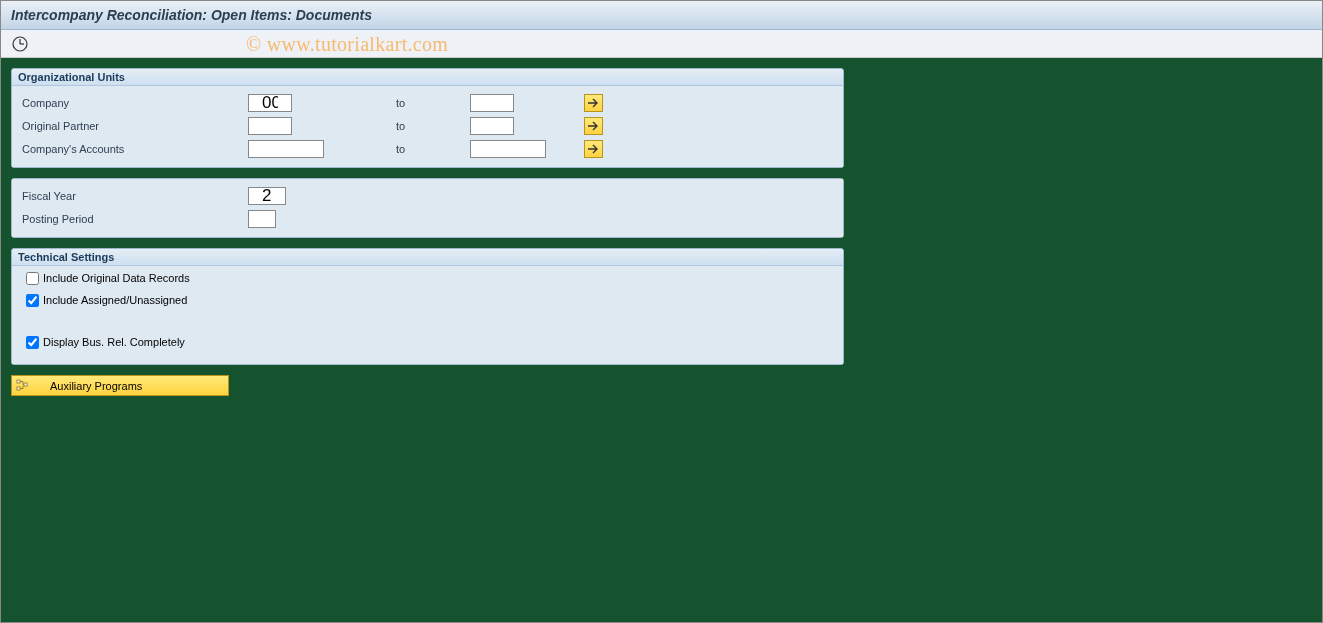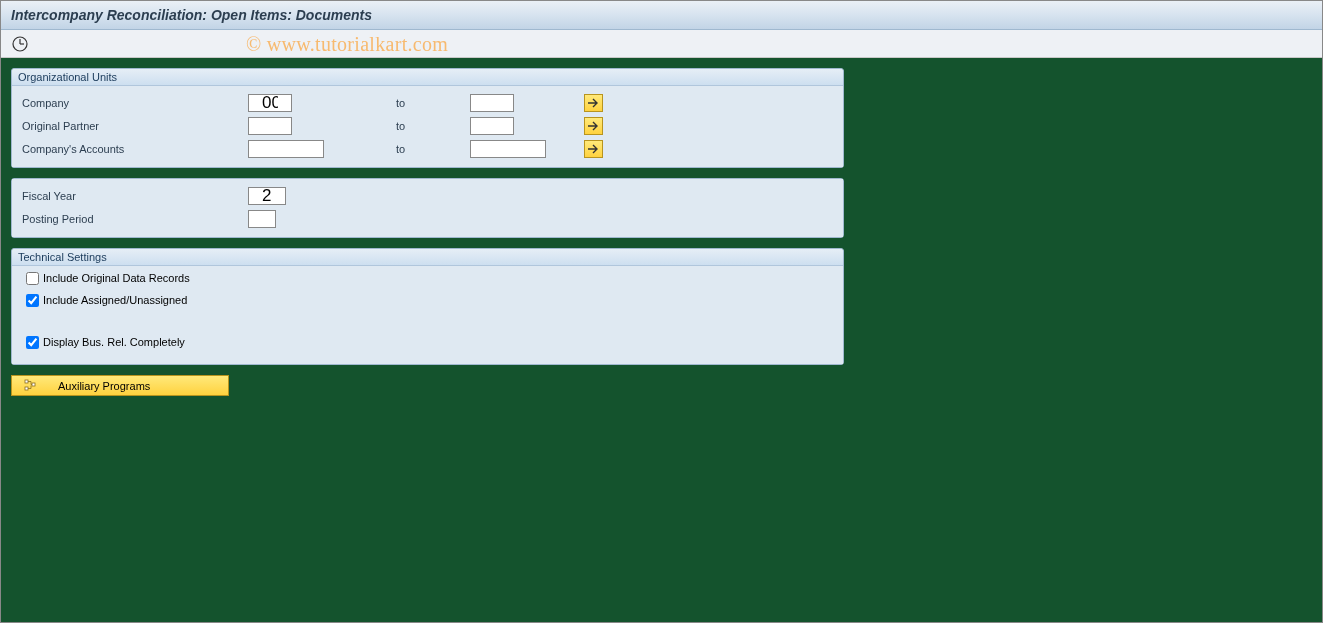--- a/index.html
+++ b/index.html
@@ -52,20 +52,21 @@
       margin-bottom: 10px;
       background: #e3ecf3;
     }
     .group-header {
       background: linear-gradient(to bottom, #e6eef6 0%, #cddff0 100%);
       border-bottom: 1px solid #b0c6dc;
       padding: 2px 6px;
       font-size: 11px;
       color: #1a3a5a;
       border-radius: 3px 3px 0 0;
+      font-weight: bold;
     }
     .group-body {
       padding: 6px 8px;
       background: #dfe9f2;
     }
     .form-row {
       display: flex;
       align-items: center;
       height: 22px;
       margin-bottom: 1px;
@@ -121,21 +122,21 @@
     .gap-row { height: 20px; }
     .aux-button {
       width: 218px;
       height: 21px;
       background: linear-gradient(to bottom, #ffe97a, #ffd23f);
       border: 1px solid #b8941e;
       font-family: Arial;
       font-size: 11px;
       display: flex;
       align-items: center;
-      padding-left: 12px;
+      padding-left: 4px;
       cursor: pointer;
     }
     .aux-button .aux-icon { margin-right: 20px; }
     .watermark {
       position: absolute;
       top: 32px;
       left: 245px;
       color: rgba(255,140,0,0.55);
       font-size: 20px;
       font-family: Georgia, serif;

